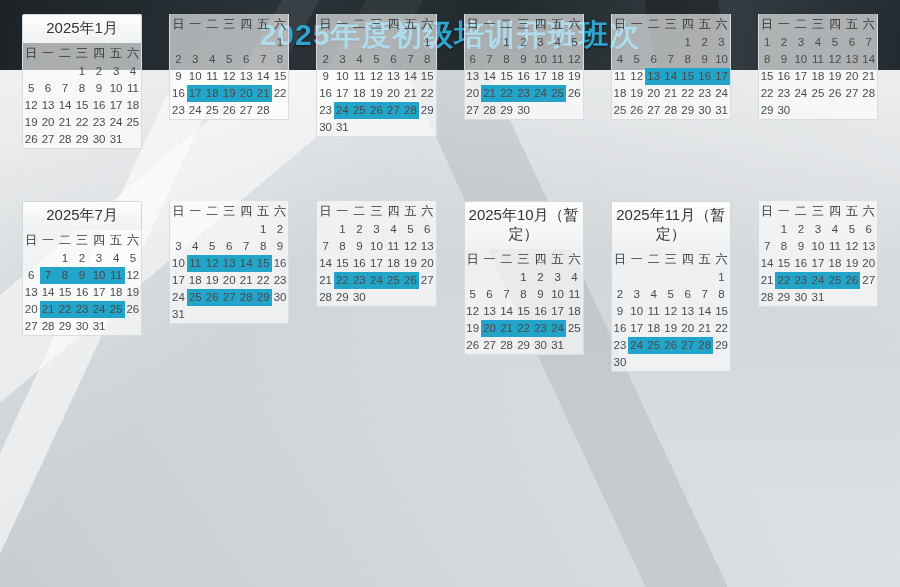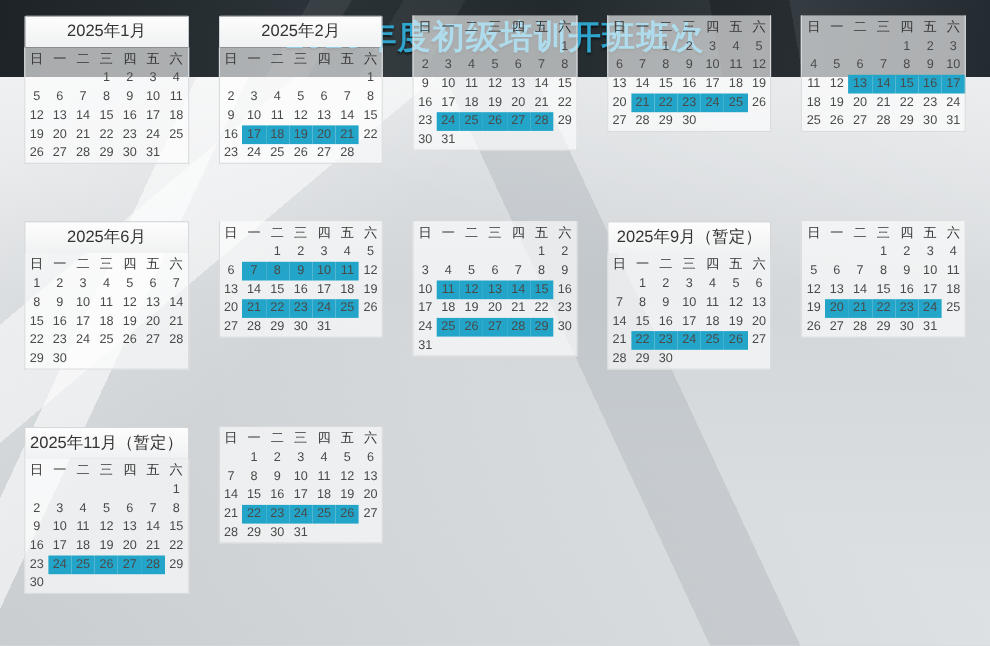--- a/index.html
+++ b/index.html
@@ -51,21 +51,21 @@
     font-size: 30px;
     font-weight: bold;
     color: #2fa4cc;
     letter-spacing: 1px;
     text-shadow: 0 1px 2px rgba(0,0,0,0.6);
   }
   .grid {
     position: relative;
     padding: 14px 18px 0 18px;
     display: grid;
-    grid-template-columns: repeat(5, 1fr);
+    grid-template-columns: repeat(6, 1fr);
     grid-auto-rows: 168px;
     column-gap: 22px;
     row-gap: 4px;
     gap: 19px;
   }
   .month {
     padding: 0 4px;
   }
   .month-title {
     text-align: center;
@@ -168,21 +168,20 @@
             <td>28</td>
             <td>29</td>
             <td>30</td>
             <td>31</td>
             <td class="empty"></td>
           </tr>
         </tbody>
       </table>
     </div>
     <div class="month">
-      <div class="month-title">2025年2月</div>
       <table class="cal">
         <thead>
           <tr>
             <th>日</th>
             <th>一</th>
             <th>二</th>
             <th>三</th>
             <th>四</th>
             <th>五</th>
             <th>六</th>
@@ -426,21 +425,20 @@
             <td>27</td>
             <td>28</td>
             <td>29</td>
             <td>30</td>
             <td>31</td>
           </tr>
         </tbody>
       </table>
     </div>
     <div class="month">
-      <div class="month-title">2025年6月</div>
       <table class="cal">
         <thead>
           <tr>
             <th>日</th>
             <th>一</th>
             <th>二</th>
             <th>三</th>
             <th>四</th>
             <th>五</th>
             <th>六</th>
@@ -489,20 +487,21 @@
             <td class="empty"></td>
             <td class="empty"></td>
             <td class="empty"></td>
             <td class="empty"></td>
             <td class="empty"></td>
           </tr>
         </tbody>
       </table>
     </div>
     <div class="month">
+      <div class="month-title">2025年7月</div>
       <table class="cal">
         <thead>
           <tr>
             <th>日</th>
             <th>一</th>
             <th>二</th>
             <th>三</th>
             <th>四</th>
             <th>五</th>
             <th>六</th>
@@ -622,21 +621,20 @@
             <td class="empty"></td>
             <td class="empty"></td>
             <td class="empty"></td>
             <td class="empty"></td>
             <td class="empty"></td>
           </tr>
         </tbody>
       </table>
     </div>
     <div class="month">
-      <div class="month-title">2025年9月（暂定）</div>
       <table class="cal">
         <thead>
           <tr>
             <th>日</th>
             <th>一</th>
             <th>二</th>
             <th>三</th>
             <th>四</th>
             <th>五</th>
             <th>六</th>
@@ -685,20 +683,21 @@
             <td>30</td>
             <td class="empty"></td>
             <td class="empty"></td>
             <td class="empty"></td>
             <td class="empty"></td>
           </tr>
         </tbody>
       </table>
     </div>
     <div class="month">
+      <div class="month-title">2025年10月（暂定）</div>
       <table class="cal">
         <thead>
           <tr>
             <th>日</th>
             <th>一</th>
             <th>二</th>
             <th>三</th>
             <th>四</th>
             <th>五</th>
             <th>六</th>

